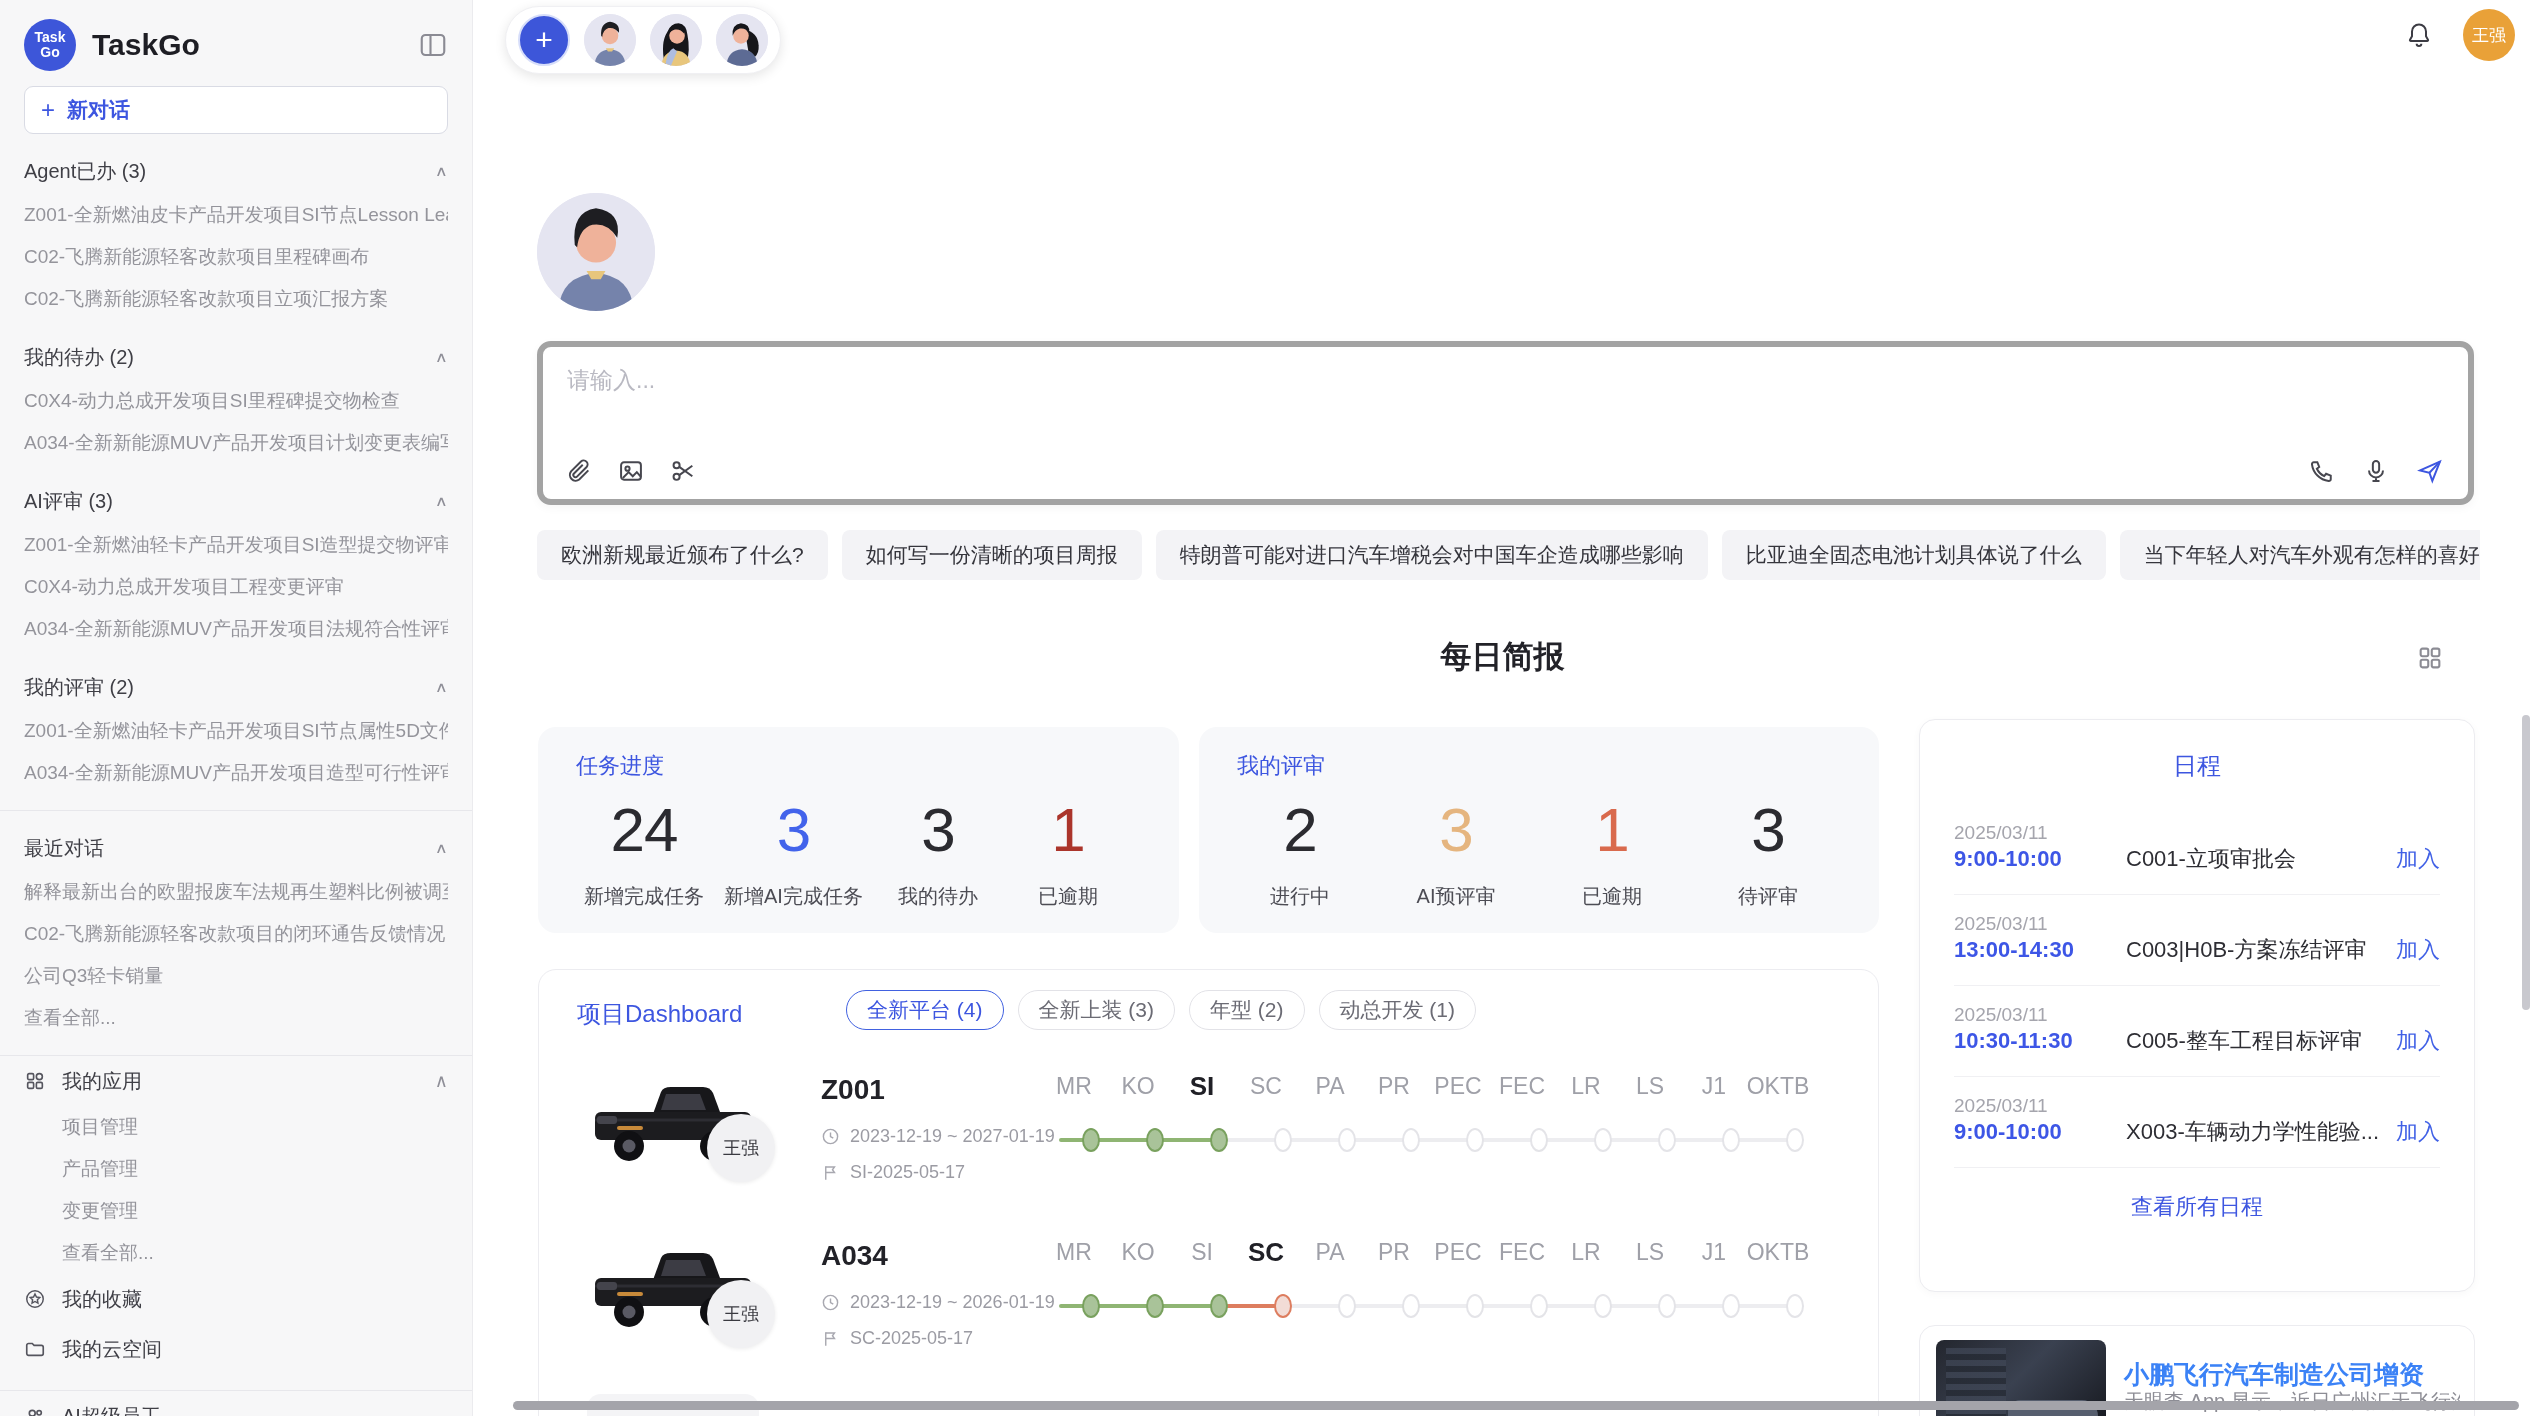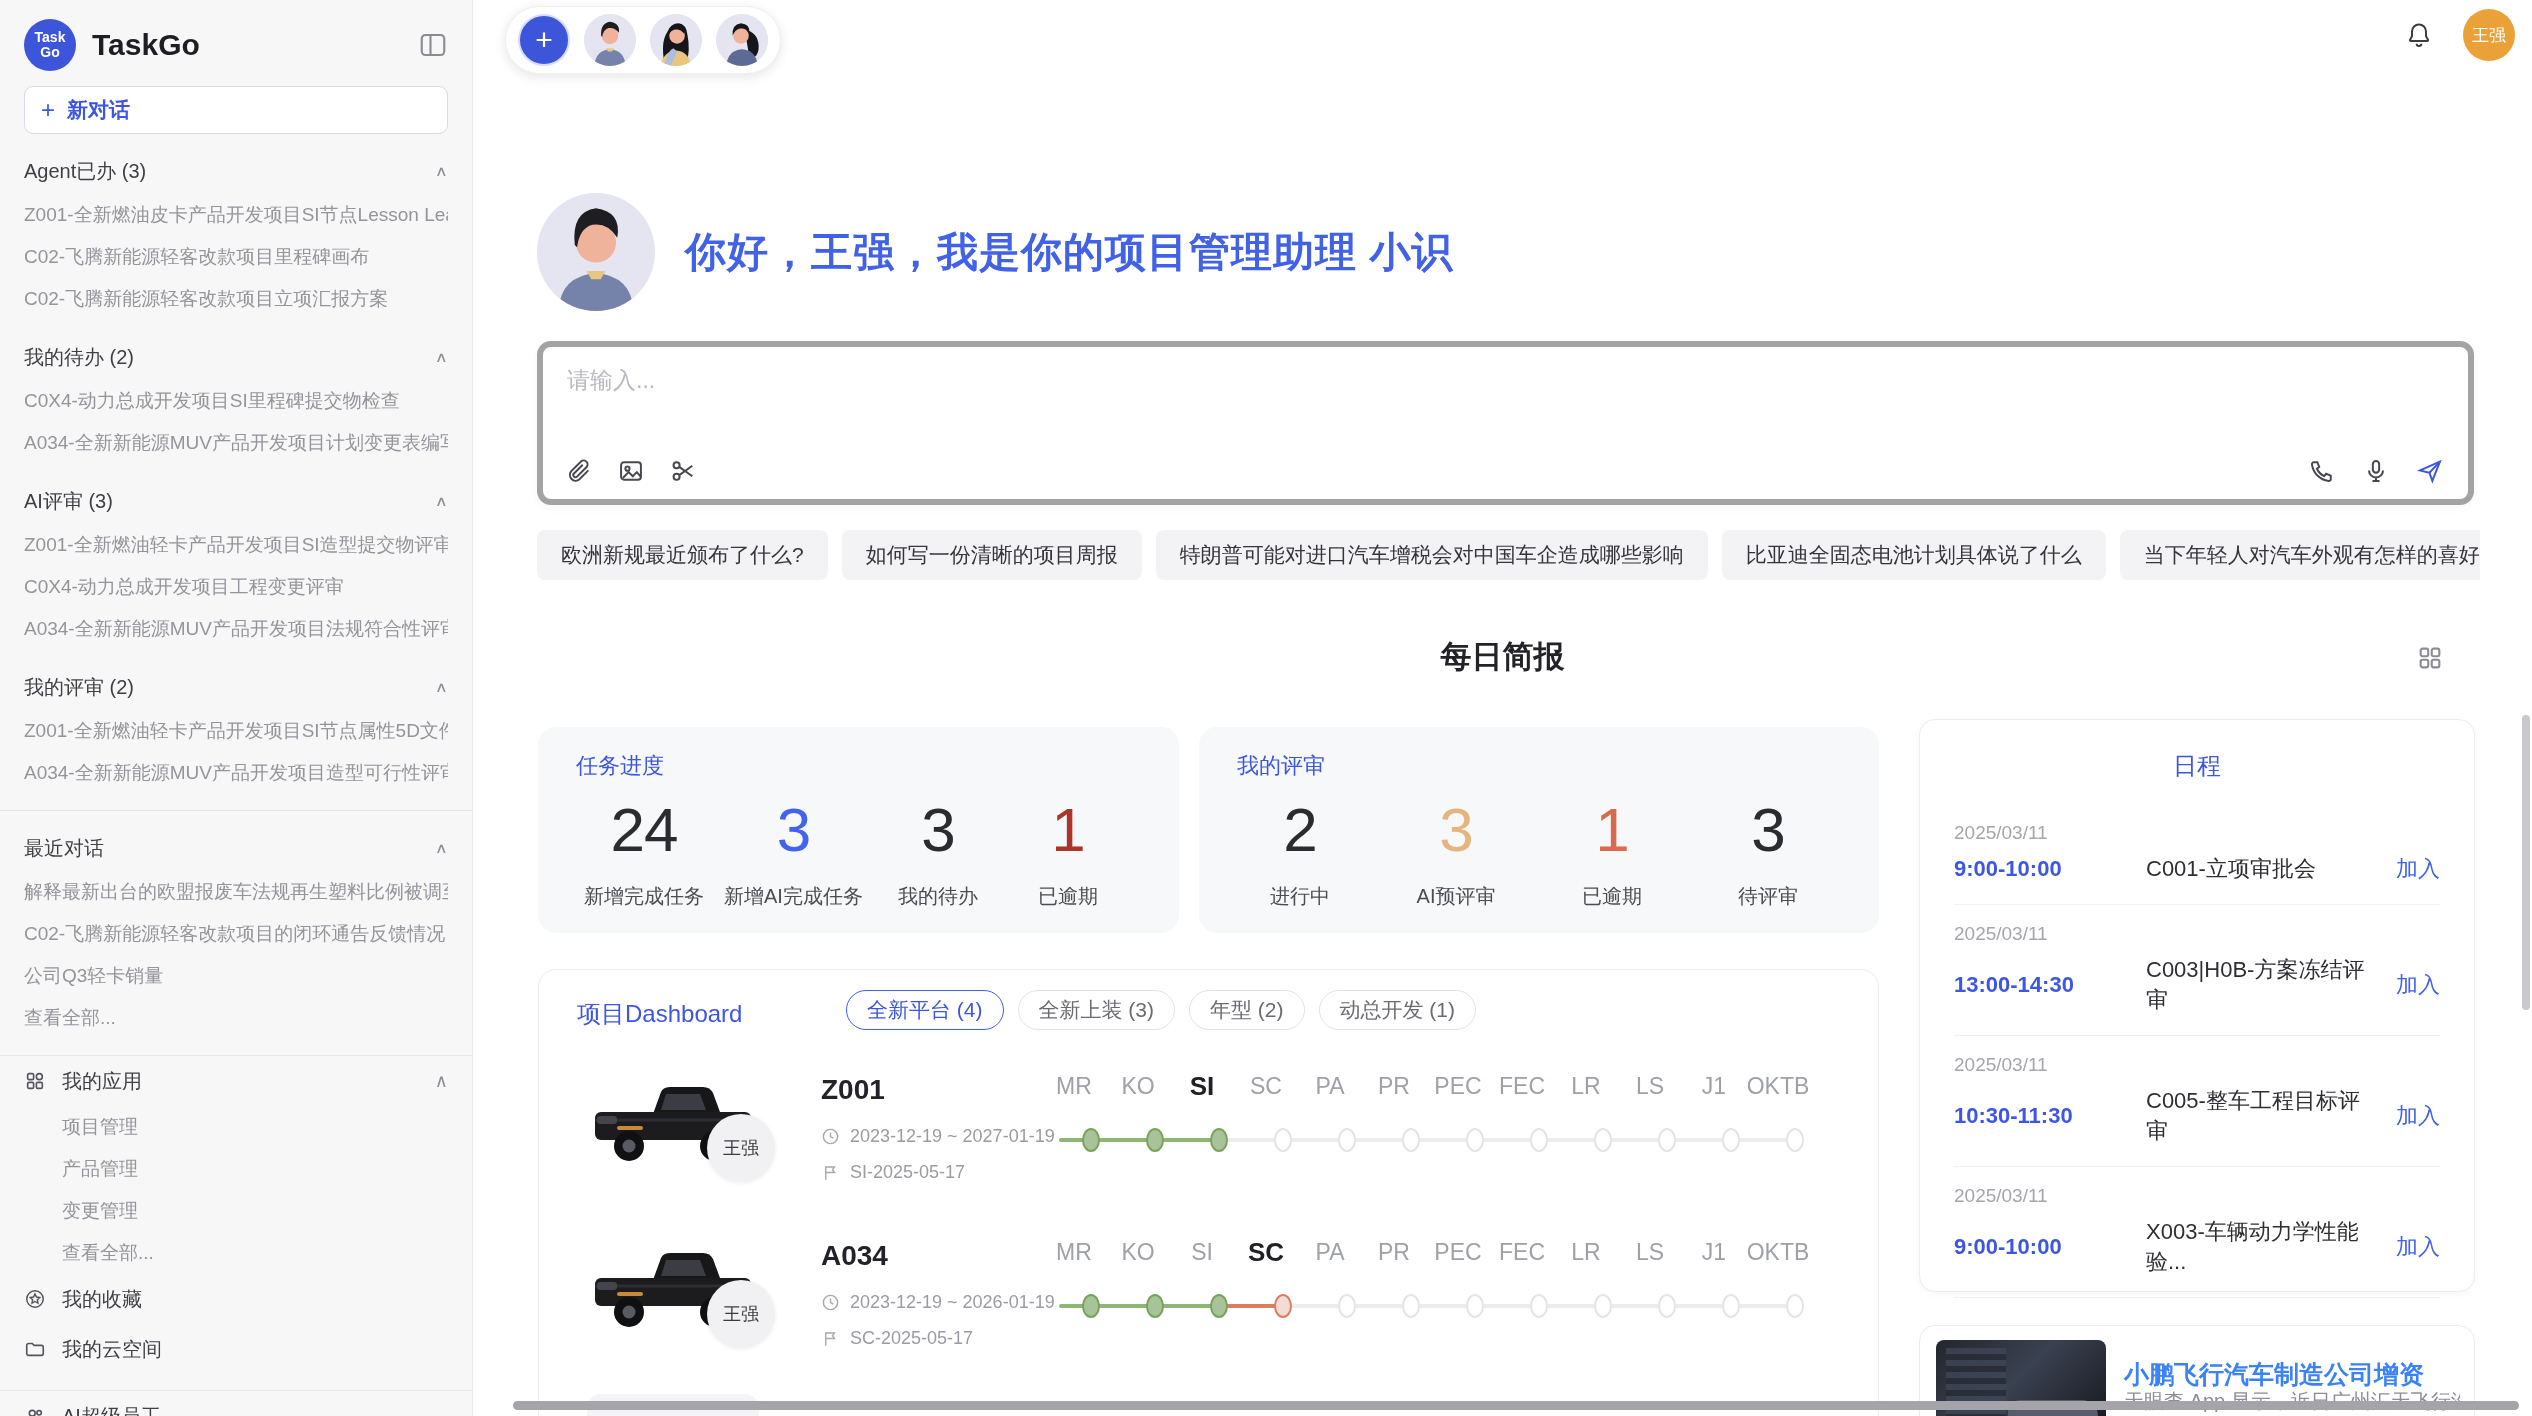--- a/index.html
+++ b/index.html
@@ -87,21 +87,21 @@
   .dot { position:absolute; top:22px; width:18px; height:24px; border-radius:50%; transform:translate(-50%,-50%); background:#fff; border:2px solid #e4e4e8; }
   .dot.done { background:#a9c399; border:2px solid #79a15e; }
   .dot.over { background:#f2dcd6; border:2px solid #dd7d5f; }
   .nextrow-hint { position:absolute; left:48px; top:424px; width:172px; height:40px; background:#f4f4f6; border-radius:14px; }
 
   .rightcol { position:absolute; left:1446px; top:719px; width:556px; }
   .schedcard { width:556px; height:573px; border:1px solid #ececf0; border-radius:16px; background:#fff; box-shadow:0 2px 8px rgba(0,0,0,.03); padding:0 34px; position:relative; }
   .sched-title { text-align:center; font-size:24px; color:#3d56e0; margin-top:30px; }
   .event { padding-top:18px; }
   .ev-date { font-size:19px; color:#a5a5ad; }
-  .ev-row { display:flex; align-items:center; margin-top:10px; padding-bottom:20px;gap:20px; }
+  .ev-row { display:flex; align-items:center; padding-bottom:20px; }
   .ev-time { width:172px; font-size:22px; color:#3d56e6; font-weight:600; }
   .ev-name { flex:1; font-size:22px; color:#2e2e34; }
   .ev-join { font-size:22px; color:#4161e6; cursor:pointer; }
   .ev-div { border-top:1px solid #f0f0f3; }
   .sched-all { text-align:center; font-size:22px; color:#3d56e0; margin-top:24px; cursor:pointer; }
 
   .newscard { margin-top:33px; width:556px; height:110px; border:1px solid #ececf0; border-radius:16px; background:#fff; position:relative; overflow:hidden; cursor:pointer; }
   .newsimg { position:absolute; left:16px; top:14px; width:170px; height:96px; border-radius:8px; background:linear-gradient(135deg,#23262e 0%,#3a4150 45%,#14161c 100%); overflow:hidden; }
   .newsimg:before { content:""; position:absolute; left:10px; top:8px; width:60px; height:70px; background:repeating-linear-gradient(#3e4554 0 6px,#262b35 6px 12px); opacity:.8; }
   .newsimg:after { content:""; position:absolute; right:8px; bottom:10px; width:90px; height:26px; border-radius:12px 16px 4px 4px; background:#565e6e; }
@@ -279,21 +279,20 @@
   <div class="greeting">
     <div class="avatar-l">
       <svg viewBox="0 0 100 100">
           <circle cx="50" cy="50" r="50" fill="#e5e5f1"></circle>
           <path d="M18 100 Q20 70 50 68 Q80 70 82 100 Z" fill="#7583ab"></path>
           <path d="M42 66 l4 7 8 0 4-7 z" fill="#e8c67c"></path>
           <circle cx="50" cy="42" r="17" fill="#efb29a"></circle>
           <path d="M32 44 Q29 16 50 13 Q72 16 68 38 Q60 25 47 27 Q36 30 34 46 Z" fill="#1e1e22"></path>
         </svg>
     </div>
-    <div class="greet-text">你好，王强，我是你的项目管理助理 小识</div>
   </div>
 
   <div class="composer">
     <textarea placeholder="请输入..." style=""></textarea>
     <div class="comp-icons-l">
       <div class="cicon">
         <svg viewBox="0 0 24 24" fill="none" stroke="currentColor" stroke-width="1.7">
             <path d="M20 11.5l-7.8 7.8a5 5 0 0 1-7-7l8.5-8.5a3.4 3.4 0 0 1 4.8 4.8l-8.2 8.2a1.8 1.8 0 0 1-2.6-2.6l7.5-7.5"></path>
           </svg>
       </div>

